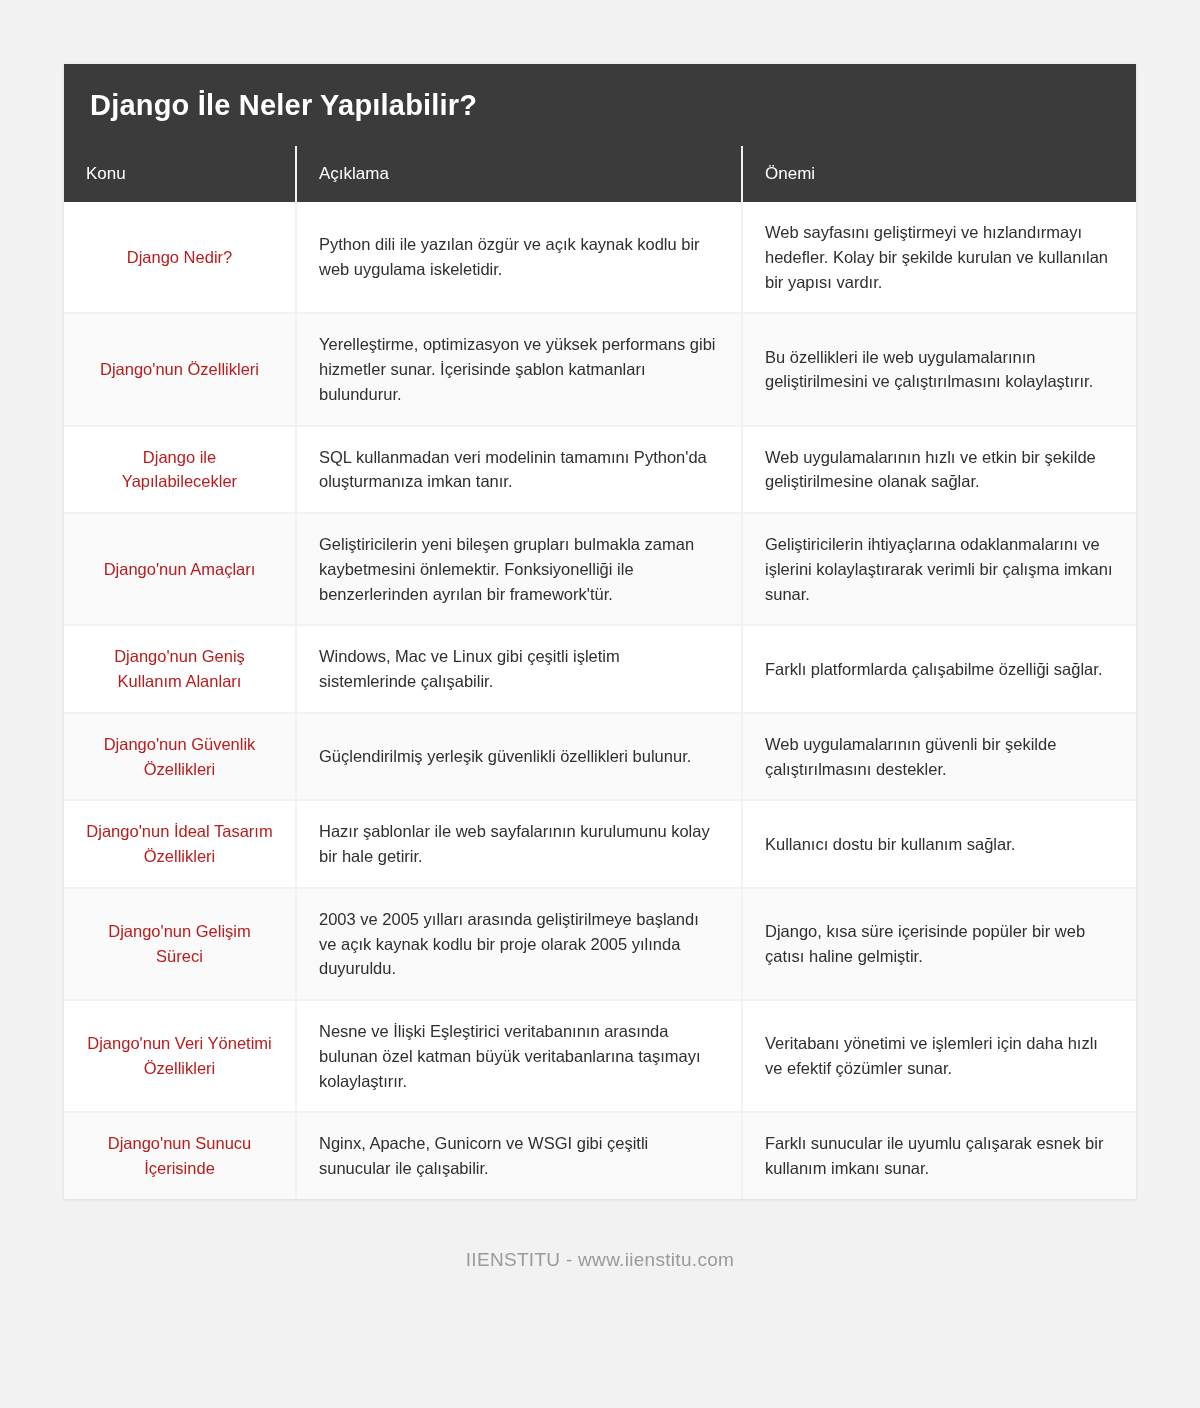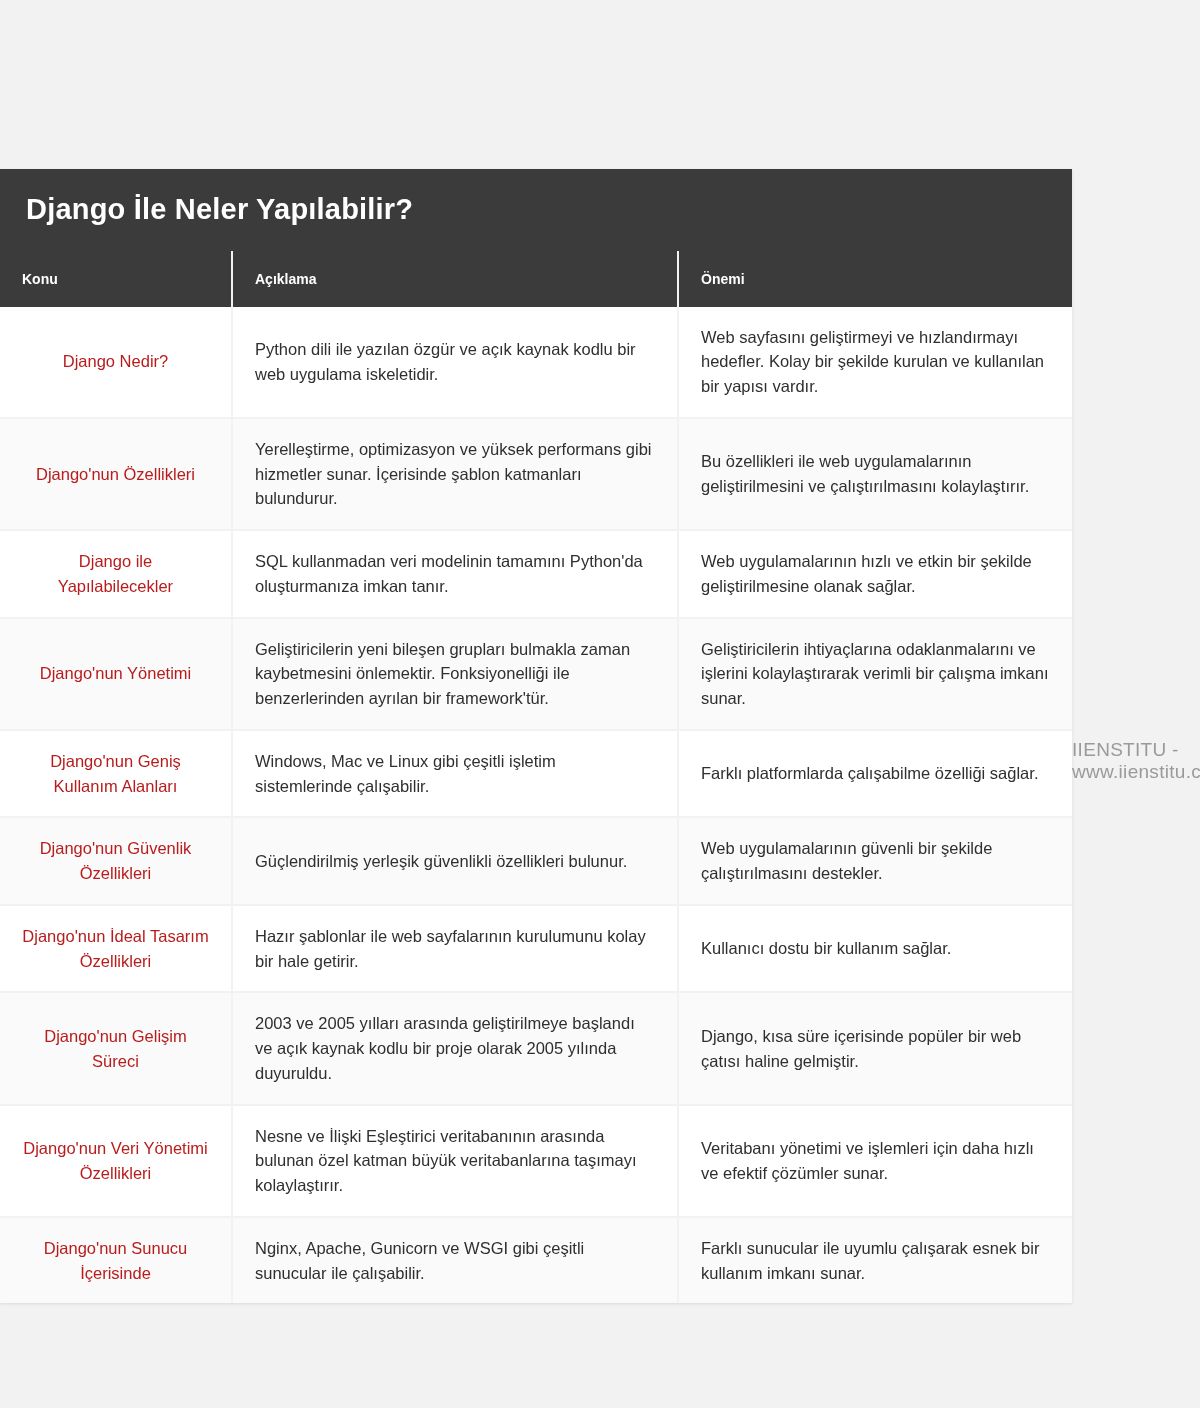--- a/index.html
+++ b/index.html
@@ -12,21 +12,21 @@
     height: 1408px;
     font-family: "Liberation Sans", sans-serif;
     -webkit-font-smoothing: antialiased;
   }
   .page {
     width: 1200px;
     height: 1408px;
     box-sizing: border-box;
     background: #f2f2f2;
     display: flex;
-    flex-direction: row;
+    flex-direction: column;
     align-items: center;
     padding-top: 64px;
   }
   .table-wrap {
     width: 1072px;
     background: #ffffff;
     box-shadow: 0 1px 3px rgba(0,0,0,0.10);
   }
   .title-bar {
     background: #3b3b3b;
@@ -44,22 +44,22 @@
   }
   table {
     border-collapse: collapse;
     width: 100%;
     table-layout: fixed;
   }
   thead th {
     background: #3b3b3b;
     color: #ffffff;
     text-align: left;
-    font-size: 14px;
-    font-weight: bold;
+    font-size: 17px;
+    font-weight: normal;
     padding: 16px 22px;
     border-right: 2px solid #f2f2f2;
     vertical-align: middle;
     height: 56px;
     box-sizing: border-box;
   }
   thead th:last-child { border-right: none; }
 
   tbody td {
     font-size: 16.5px;
@@ -126,21 +126,21 @@
           <td class="konu">Django'nun Özellikleri</td>
           <td>Yerelleştirme, optimizasyon ve yüksek performans gibi hizmetler sunar. İçerisinde şablon katmanları bulundurur.</td>
           <td>Bu özellikleri ile web uygulamalarının geliştirilmesini ve çalıştırılmasını kolaylaştırır.</td>
         </tr>
         <tr>
           <td class="konu">Django ile Yapılabilecekler</td>
           <td>SQL kullanmadan veri modelinin tamamını Python'da oluşturmanıza imkan tanır.</td>
           <td>Web uygulamalarının hızlı ve etkin bir şekilde geliştirilmesine olanak sağlar.</td>
         </tr>
         <tr>
-          <td class="konu">Django'nun Yönetimi</td>
+          <td class="konu">Django'nun Amaçları</td>
           <td>Geliştiricilerin yeni bileşen grupları bulmakla zaman kaybetmesini önlemektir. Fonksiyonelliği ile benzerlerinden ayrılan bir framework'tür.</td>
           <td>Geliştiricilerin ihtiyaçlarına odaklanmalarını ve işlerini kolaylaştırarak verimli bir çalışma imkanı sunar.</td>
         </tr>
         <tr>
           <td class="konu">Django'nun Geniş Kullanım Alanları</td>
           <td>Windows, Mac ve Linux gibi çeşitli işletim sistemlerinde çalışabilir.</td>
           <td>Farklı platformlarda çalışabilme özelliği sağlar.</td>
         </tr>
         <tr>
           <td class="konu">Django'nun Güvenlik Özellikleri</td>

